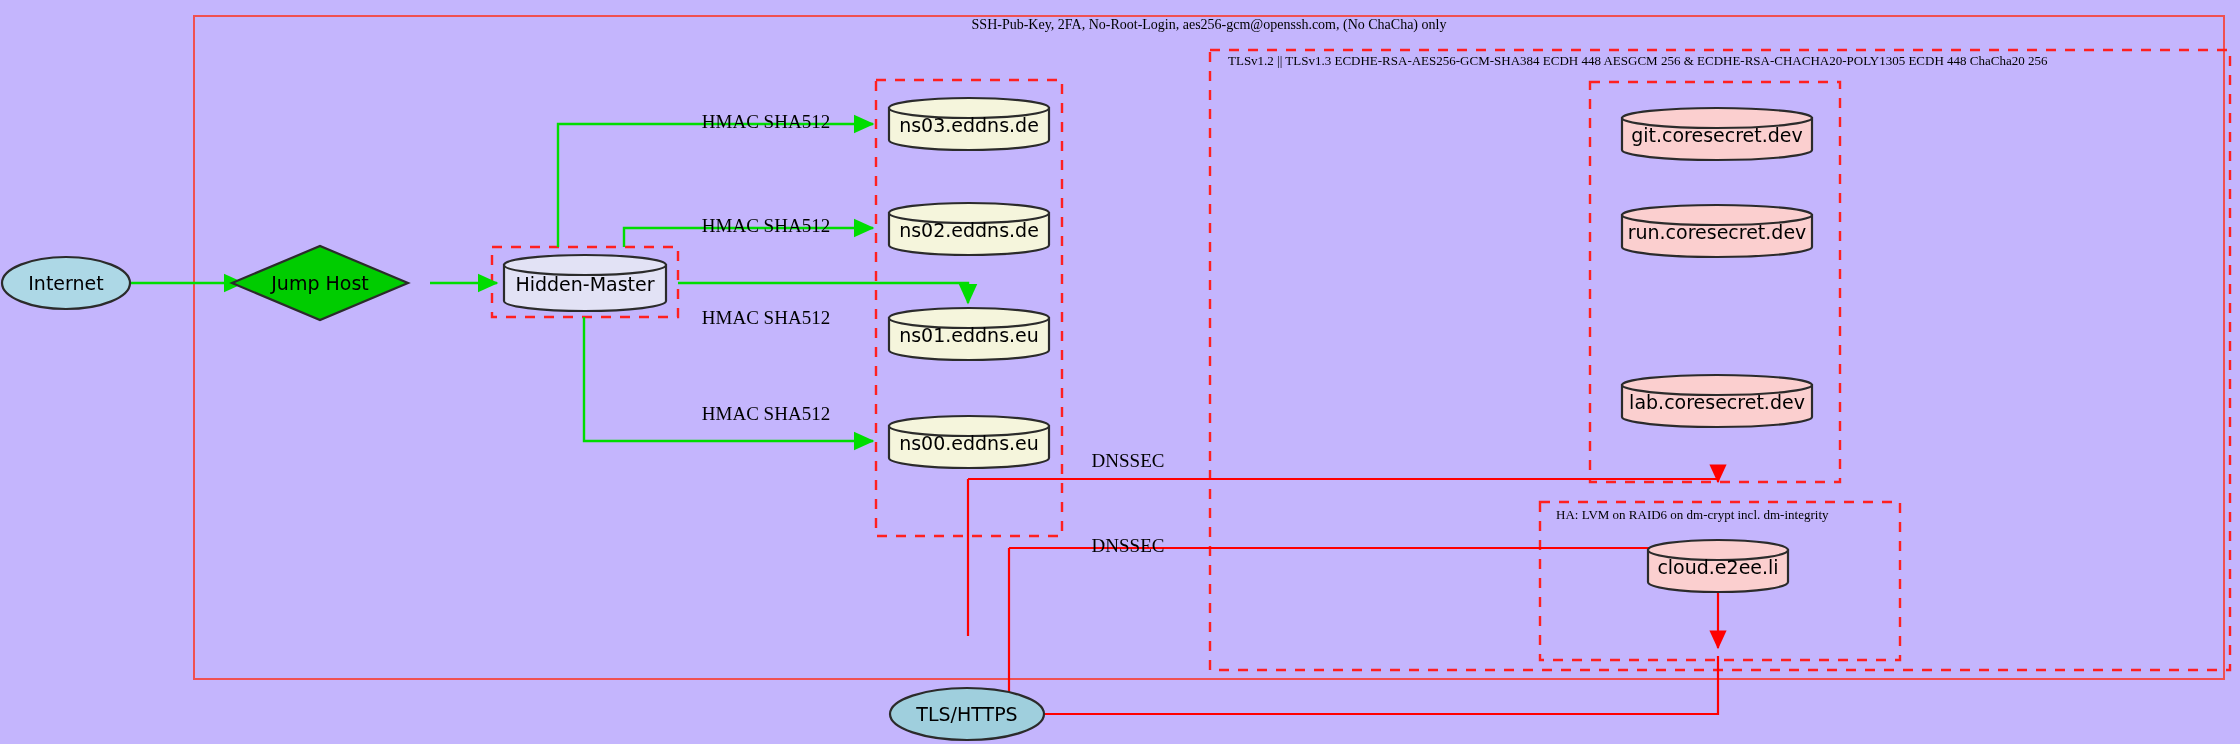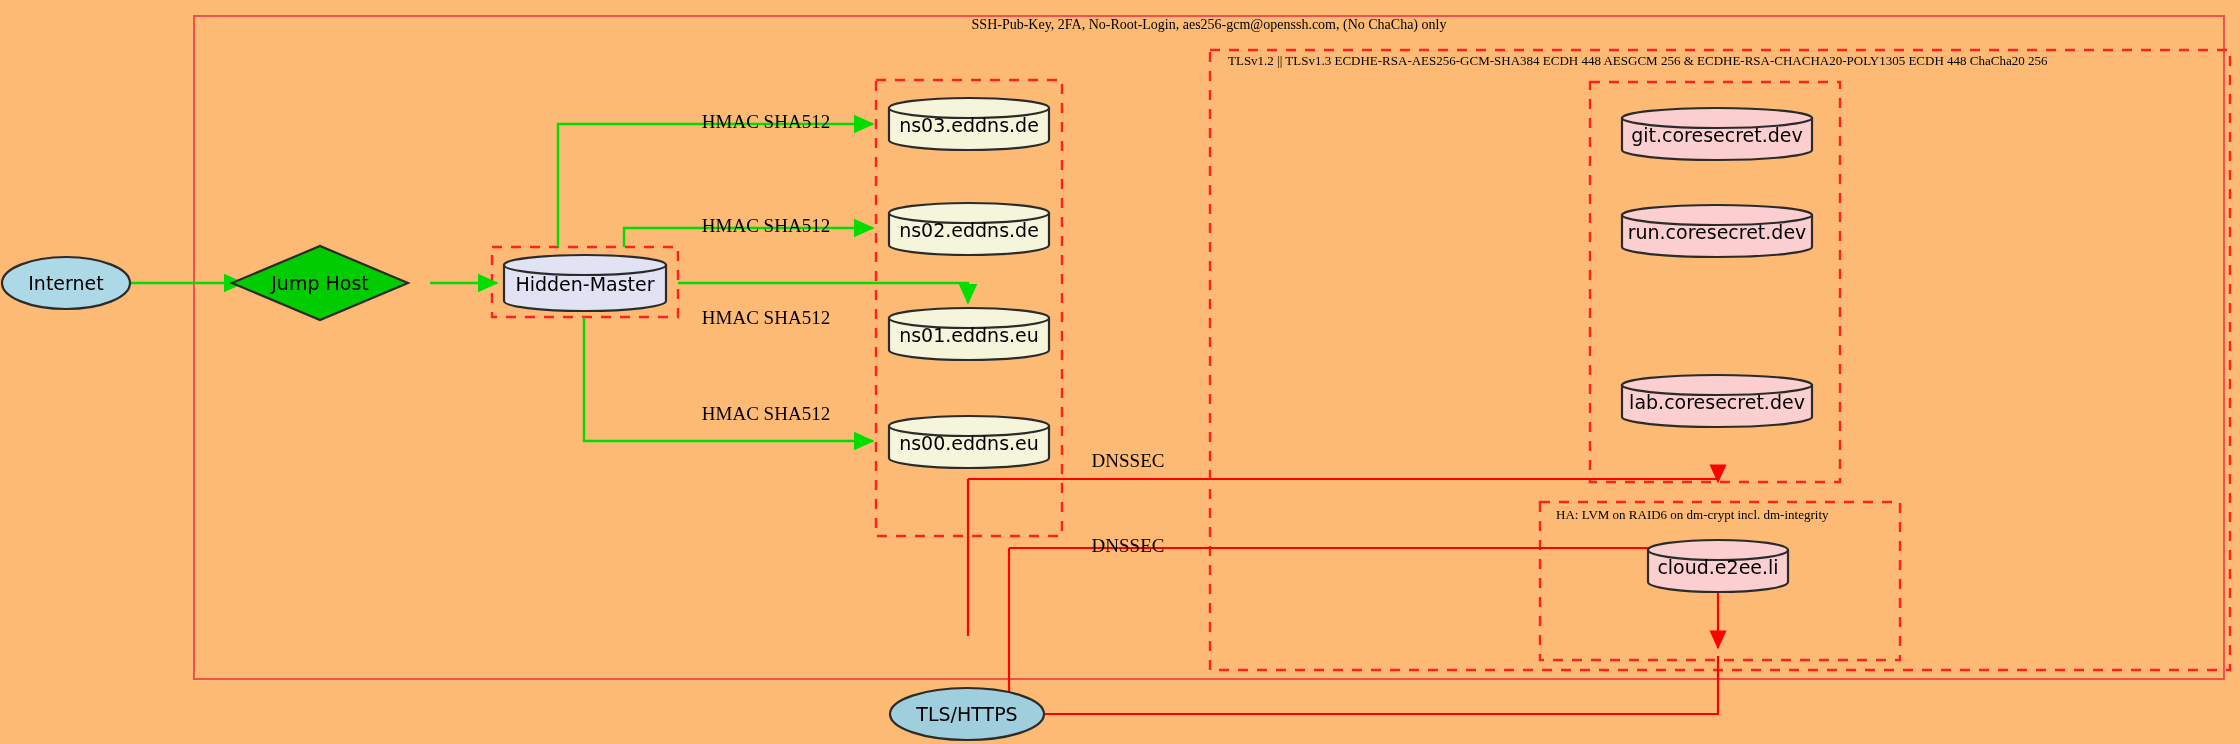--- a/index.html
+++ b/index.html
@@ -4,21 +4,21 @@
 <style>
   html, body {
     margin: 0;
     padding: 0;
     background: #ffffff;
   }
   #diagram-root {
     position: relative;
     width: 2240px;
     height: 744px;
-    background: #fdba74;
+    background: #c4b5fd;
     font-family: "Liberation Sans", sans-serif;
     overflow: hidden;
   }
   svg#canvas {
     position: absolute;
     left: 0;
     top: 0;
     width: 2240px;
     height: 744px;
   }

